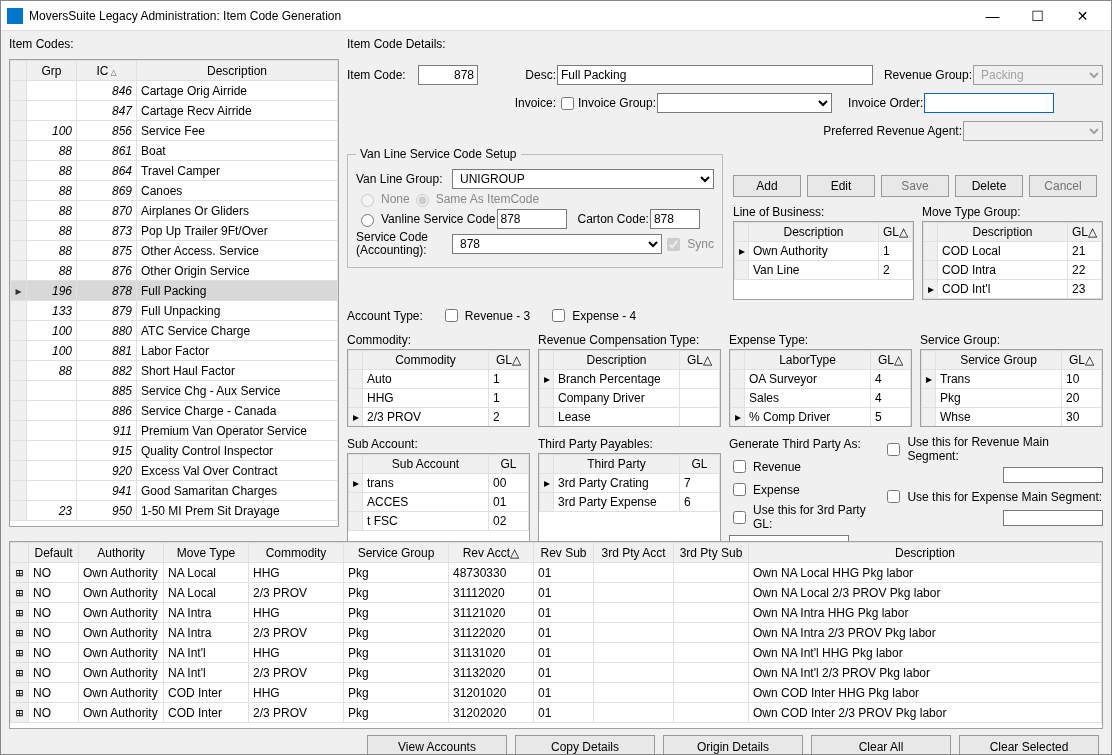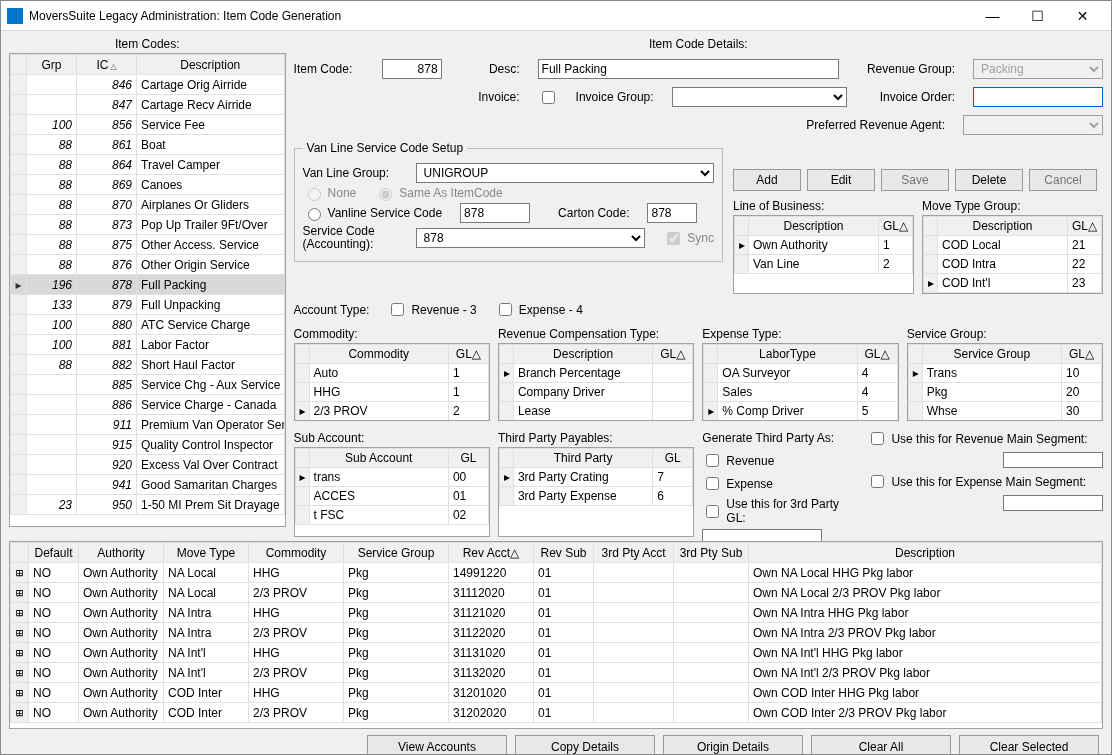--- a/index.html
+++ b/index.html
@@ -9,37 +9,37 @@
   .titlebar .app-icon { width:16px; height:16px; background:#0077cc; margin-right:6px;}
   .titlebar .title { flex:1; font-size:12px; color:#000; }
   .titlebar .winbtns { display:flex; gap:0;}
   .titlebar .winbtns div { width:45px; height:28px; display:flex; align-items:center; justify-content:center; font-size:14px;}
 
   .content { flex:1; padding:6px 8px 6px 8px; display:flex; flex-direction:column; overflow:hidden;}
   .row1 { display:flex; gap:8px; flex:0 0 auto; height:490px;}
   .panel-left { width:330px; display:flex; flex-direction:column;}
   .panel-right { flex:1; display:flex; flex-direction:column; gap:4px;}
 
-  .section-label { font-size:12px; margin-bottom:2px;text-align:center;}
+  .section-label { font-size:12px; margin-bottom:8px;}
 
   
   .grid { border:1px solid #a0a0a0; background:#fff; font-size:12px; position:relative;}
   .grid table { border-collapse:collapse; width:100%; table-layout:fixed;}
   .grid th, .grid td { border:1px solid #e0e0e0; padding:1px 4px; height:20px; overflow:hidden; white-space:nowrap;}
   .grid th { background:#f0f0f0; font-weight:normal; text-align:center; position:relative;}
   .grid th .sort { font-size:8px; color:#666; margin-left:2px;}
   .grid tbody tr.selected td { background:#d8d8d8;}
   .grid .row-indic { width:16px; text-align:center; color:#333; background:#f0f0f0;}
   .grid .right { text-align:right;font-style:italic;}
   .scroll-y { overflow-y:scroll;}
 
   
   fieldset.vlss { border:1px solid #bbb; padding:6px 8px 8px 8px; margin:0;}
   fieldset.vlss legend { font-size:12px; padding:0 4px;}
-  .frow { display:flex; align-items:center; gap:18px; margin:2px 0;}
+  .frow { display:flex; align-items:center; gap:1px; margin:2px 0;}
   .frow label { white-space:nowrap;}
   input[type=text], select { border:1px solid #7a7a7a; background:#fff; height:20px; padding:0 3px; font-family:inherit; font-size:12px;}
   input[disabled], .disabled-input { background:#f0f0f0; color:#777;}
   .combo-dis { background:#f0f0f0; }
   .radio, .check { accent-color:#555;}
   .disabled-label { color:#888;}
 
   .btnbar { display:flex; gap:6px; }
   button.std { height:22px; width:68px; background:#e8e8e8; border:1px solid #999; font-family:inherit; font-size:12px; cursor:pointer;margin-top:28px;}
   button.std:disabled { color:#737373; }
@@ -637,21 +637,21 @@
           </tr>
             </thead>
           <tbody id="big-rows">
               <tr>
                 <td class="ind plus">⊞</td>
                 <td>NO</td>
                 <td>Own Authority</td>
                 <td>NA Local</td>
                 <td>HHG</td>
                 <td>Pkg</td>
-                <td>14991220</td>
+                <td>48730330</td>
                 <td>01</td>
                 <td></td>
                 <td></td>
                 <td>Own NA Local HHG Pkg labor</td>
               </tr>
               <tr>
                 <td class="ind plus">⊞</td>
                 <td>NO</td>
                 <td>Own Authority</td>
                 <td>NA Local</td>

